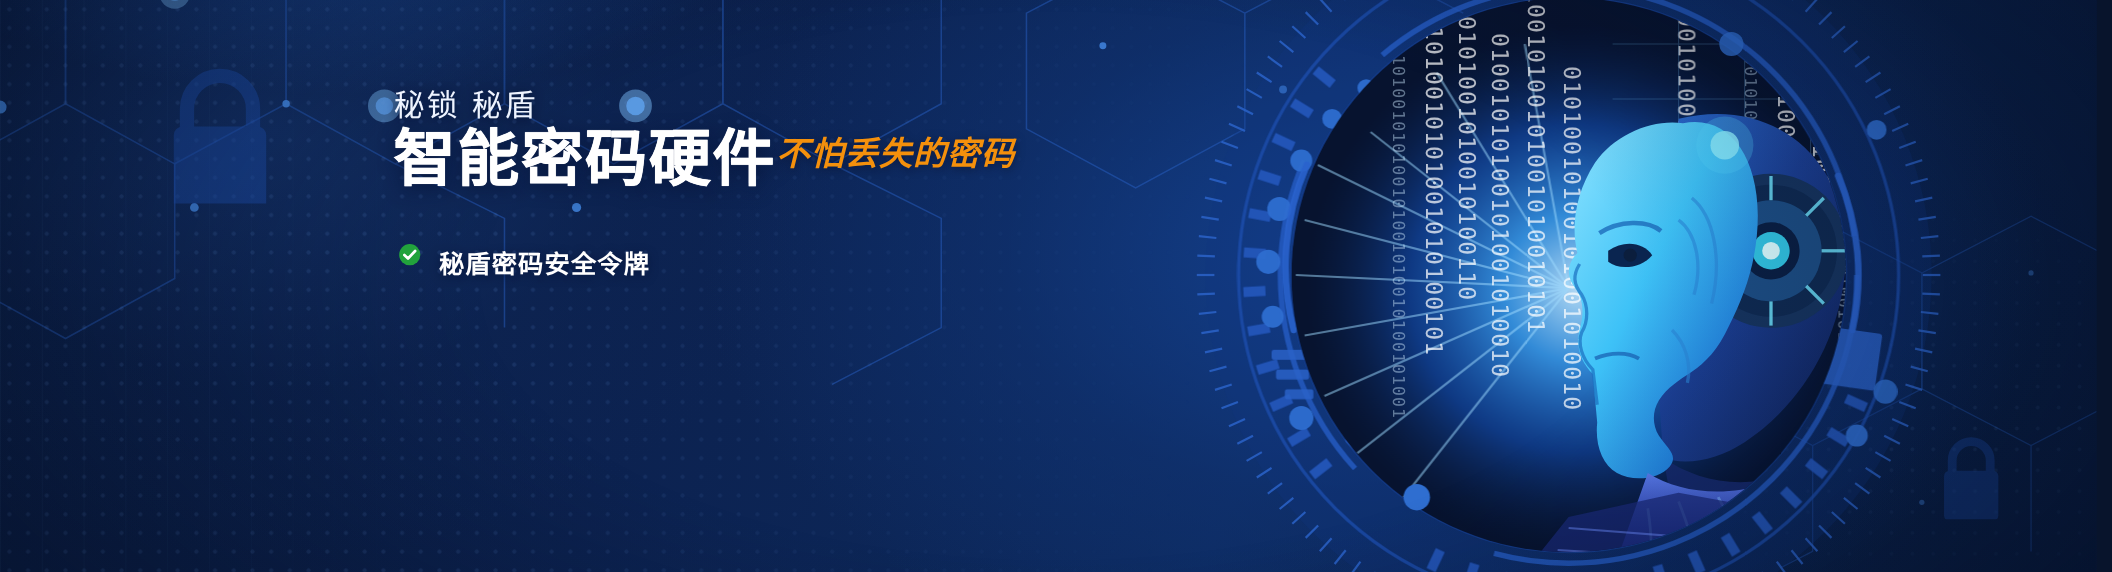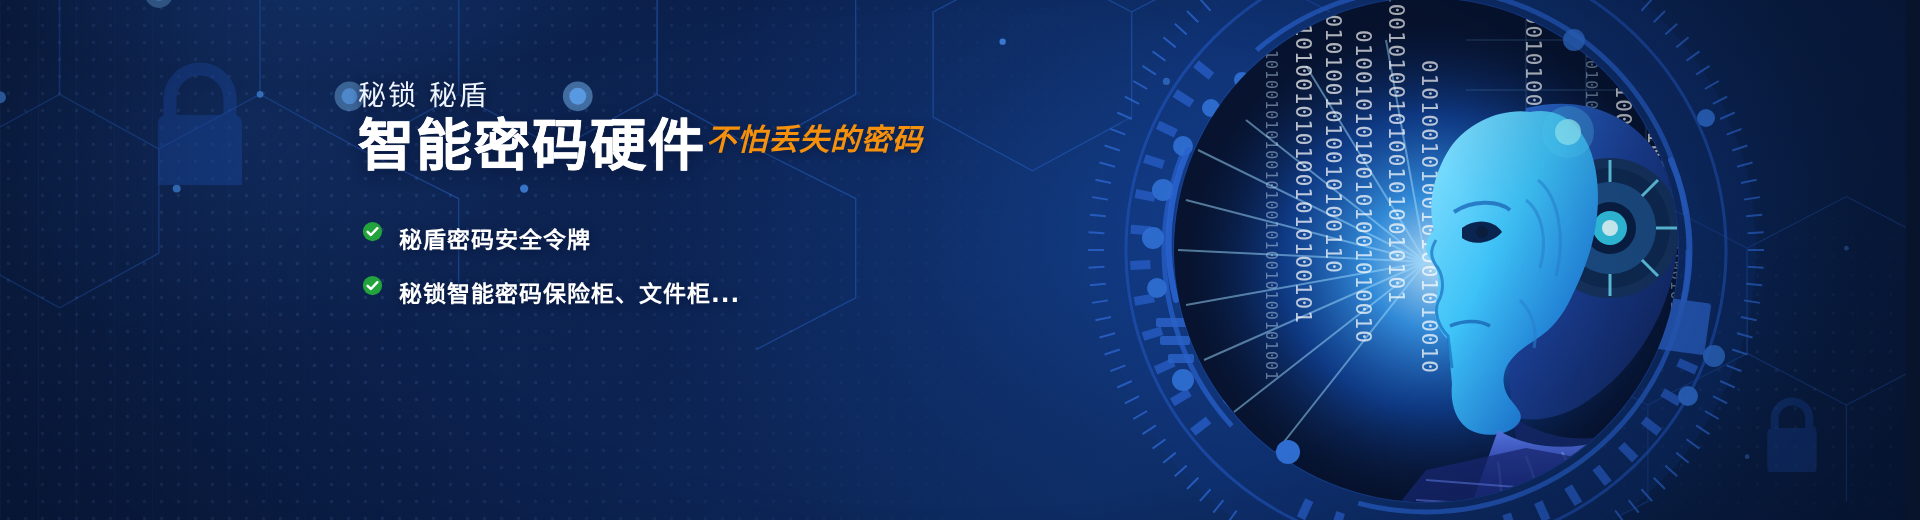--- a/index.html
+++ b/index.html
@@ -798,23 +798,16 @@
     </div>
 
     <ul class="bullets">
       <li class="bullet">
         <svg class="check" viewBox="0 0 24 24">
           <circle cx="12" cy="12" r="11" fill="#22a33c"></circle>
           <path d="M6.4 12.3 L10.2 16 L17.6 8.2" fill="none" stroke="#ffffff" stroke-width="2.8" stroke-linecap="round" stroke-linejoin="round"></path>
         </svg>
         <span class="bullet-label">秘盾密码安全令牌</span>
       </li>
-      <li class="bullet">
-        <svg class="check" viewBox="0 0 24 24">
-          <circle cx="12" cy="12" r="11" fill="#22a33c"></circle>
-          <path d="M6.4 12.3 L10.2 16 L17.6 8.2" fill="none" stroke="#ffffff" stroke-width="2.8" stroke-linecap="round" stroke-linejoin="round"></path>
-        </svg>
-        <span class="bullet-label">秘锁智能密码保险柜、文件柜...</span>
-      </li>
     </ul>
 
   </div>
 </div>
 
 </body></html>

